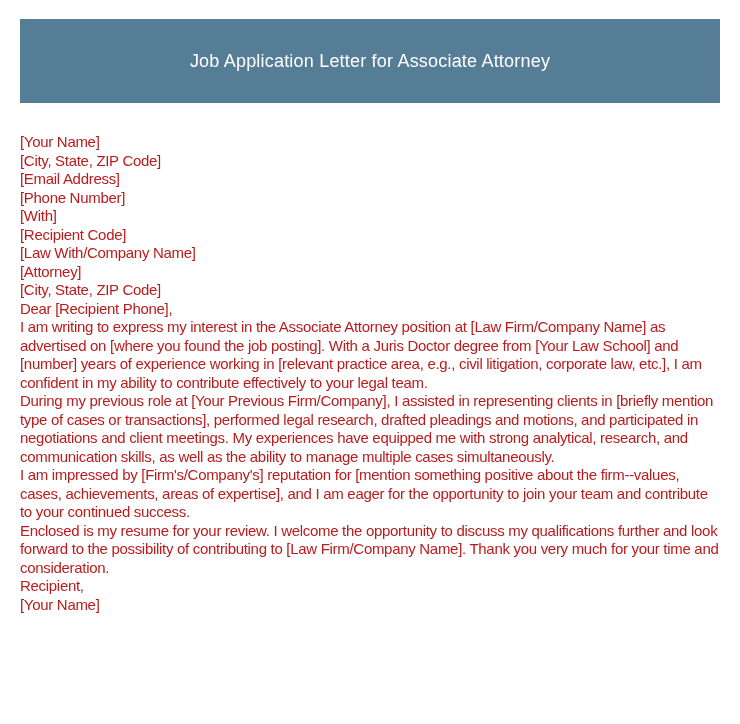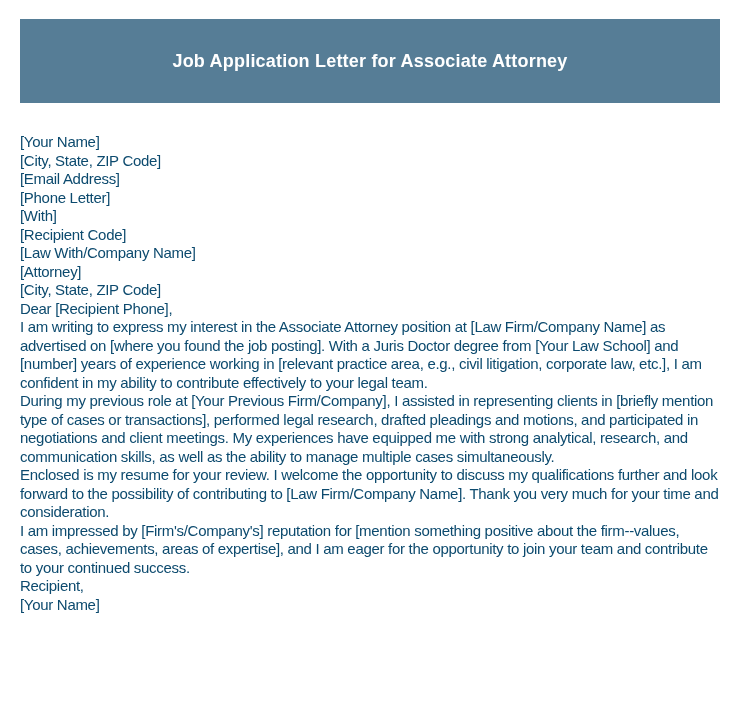--- a/index.html
+++ b/index.html
@@ -21,27 +21,27 @@
     height: 84px;
     background: #567d96;
     display: flex;
     align-items: center;
     justify-content: center;
   }
   .title-band h1 {
     margin: 0;
     color: #ffffff;
     font-size: 18px;
-    font-weight: 700;
+    font-weight: 400;
     letter-spacing: 0.2px;
     text-align: center;
   }
   .letter-body {
     margin-top: 30px;
-    color: #0c4a6e;
+    color: #b91c1c;
     font-size: 15px;
     line-height: 18.5px;
     letter-spacing: -0.3px;
     width: 700px;
   }
   .letter-body p {
     margin: 0;
     padding: 0;
   }
 </style>
@@ -49,27 +49,27 @@
 <body>
 
 <div class="page">
   <header class="title-band">
     <h1>Job Application Letter for Associate Attorney</h1>
   </header>
   <main class="letter-body">
       <p>[Your Name]</p>
       <p>[City, State, ZIP Code]</p>
       <p>[Email Address]</p>
-      <p>[Phone Letter]</p>
+      <p>[Phone Number]</p>
       <p>[With]</p>
       <p>[Recipient Code]</p>
       <p>[Law With/Company Name]</p>
       <p>[Attorney]</p>
       <p>[City, State, ZIP Code]</p>
       <p>Dear [Recipient Phone],</p>
       <p>I am writing to express my interest in the Associate Attorney position at [Law Firm/Company Name] as advertised on [where you found the job posting]. With a Juris Doctor degree from [Your Law School] and [number] years of experience working in [relevant practice area, e.g., civil litigation, corporate law, etc.], I am confident in my ability to contribute effectively to your legal team.</p>
       <p>During my previous role at [Your Previous Firm/Company], I assisted in representing clients in [briefly mention type of cases or transactions], performed legal research, drafted pleadings and motions, and participated in negotiations and client meetings. My experiences have equipped me with strong analytical, research, and communication skills, as well as the ability to manage multiple cases simultaneously.</p>
+      <p>I am impressed by [Firm's/Company's] reputation for [mention something positive about the firm--values, cases, achievements, areas of expertise], and I am eager for the opportunity to join your team and contribute to your continued success.</p>
       <p>Enclosed is my resume for your review. I welcome the opportunity to discuss my qualifications further and look forward to the possibility of contributing to [Law Firm/Company Name]. Thank you very much for your time and consideration.</p>
-      <p>I am impressed by [Firm's/Company's] reputation for [mention something positive about the firm--values, cases, achievements, areas of expertise], and I am eager for the opportunity to join your team and contribute to your continued success.</p>
       <p>Recipient,</p>
       <p>[Your Name]</p>
     </main>
 </div>
 
 </body></html>

